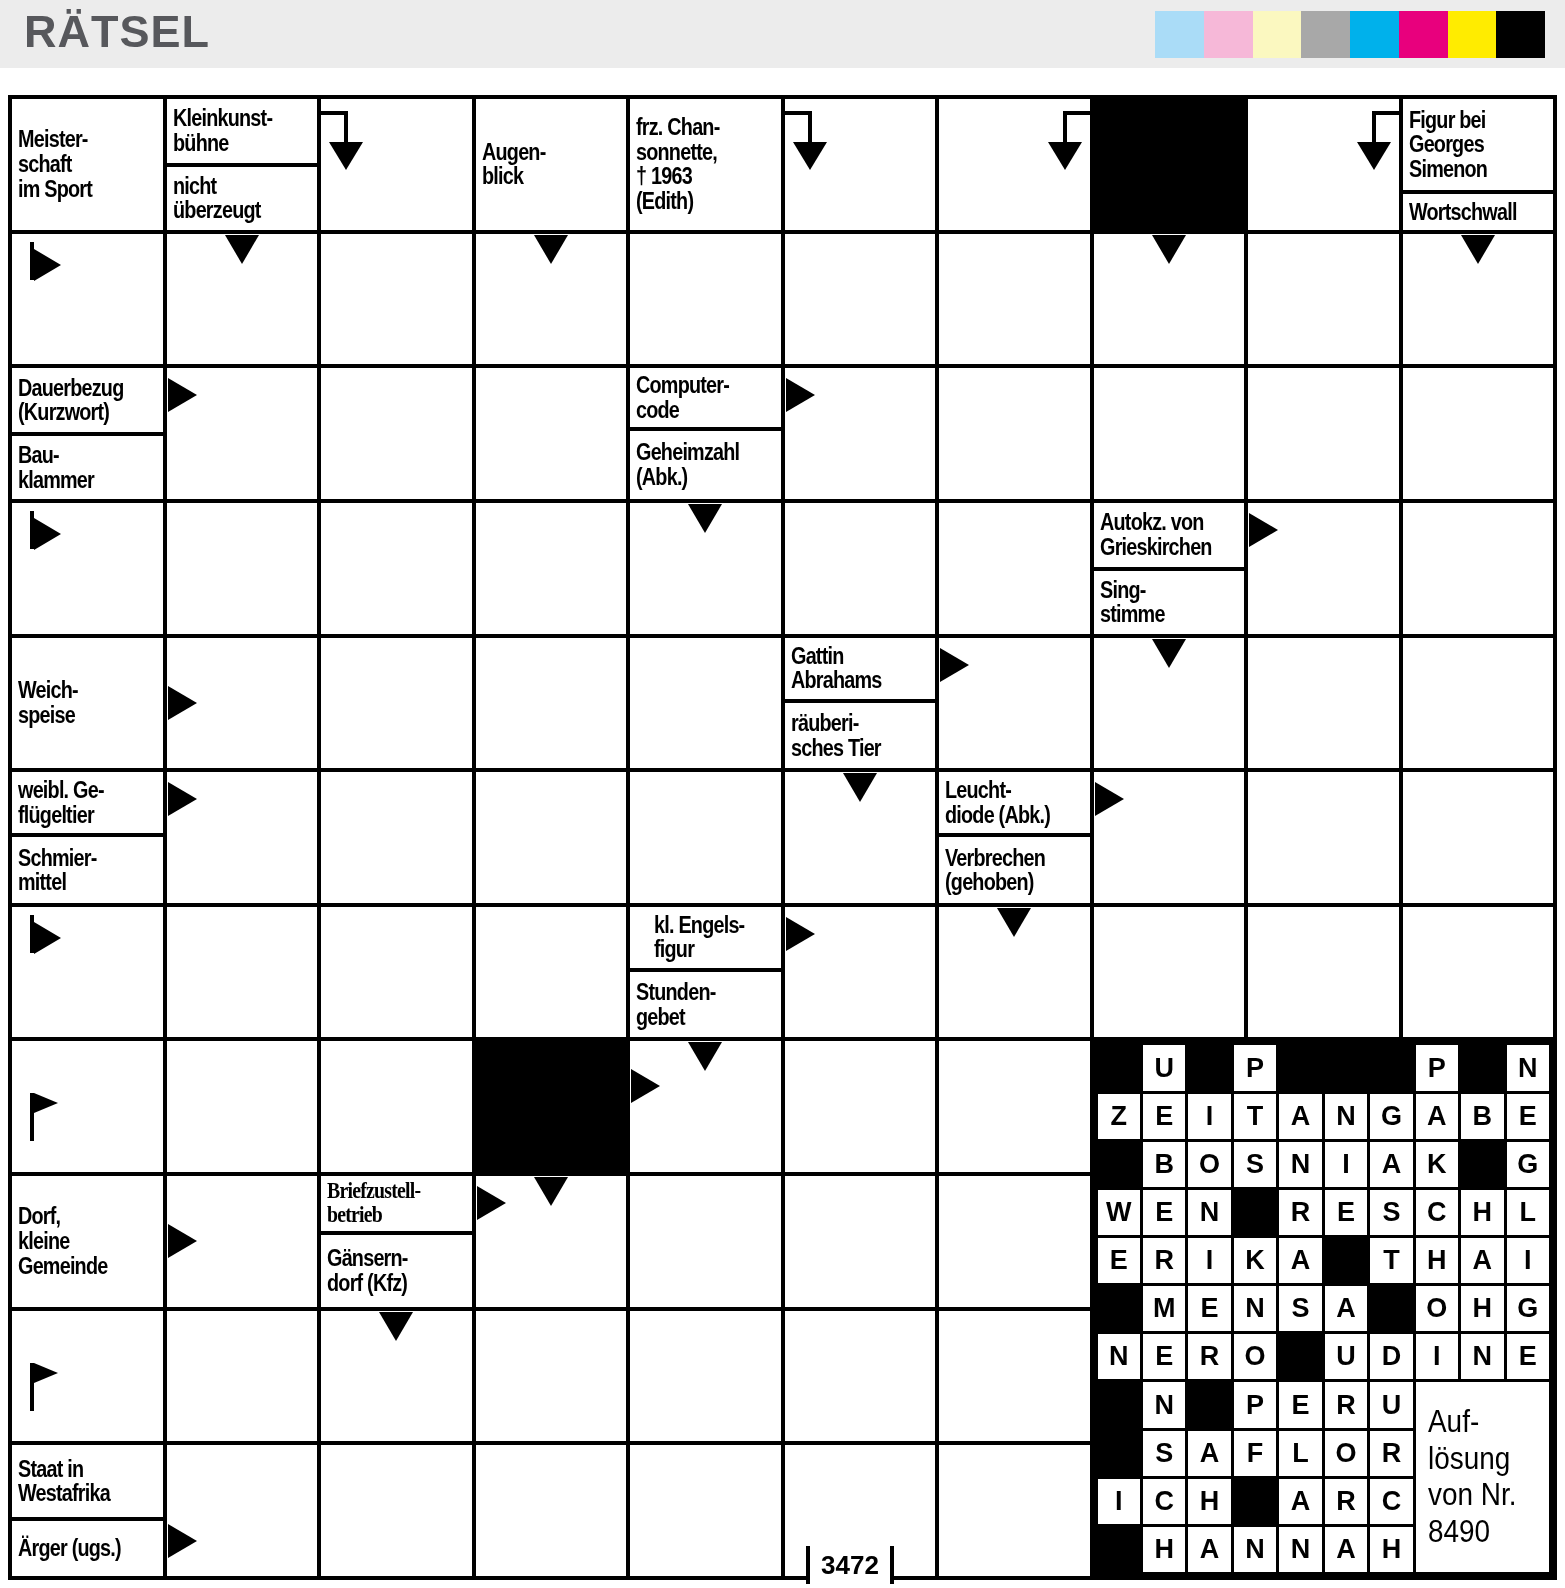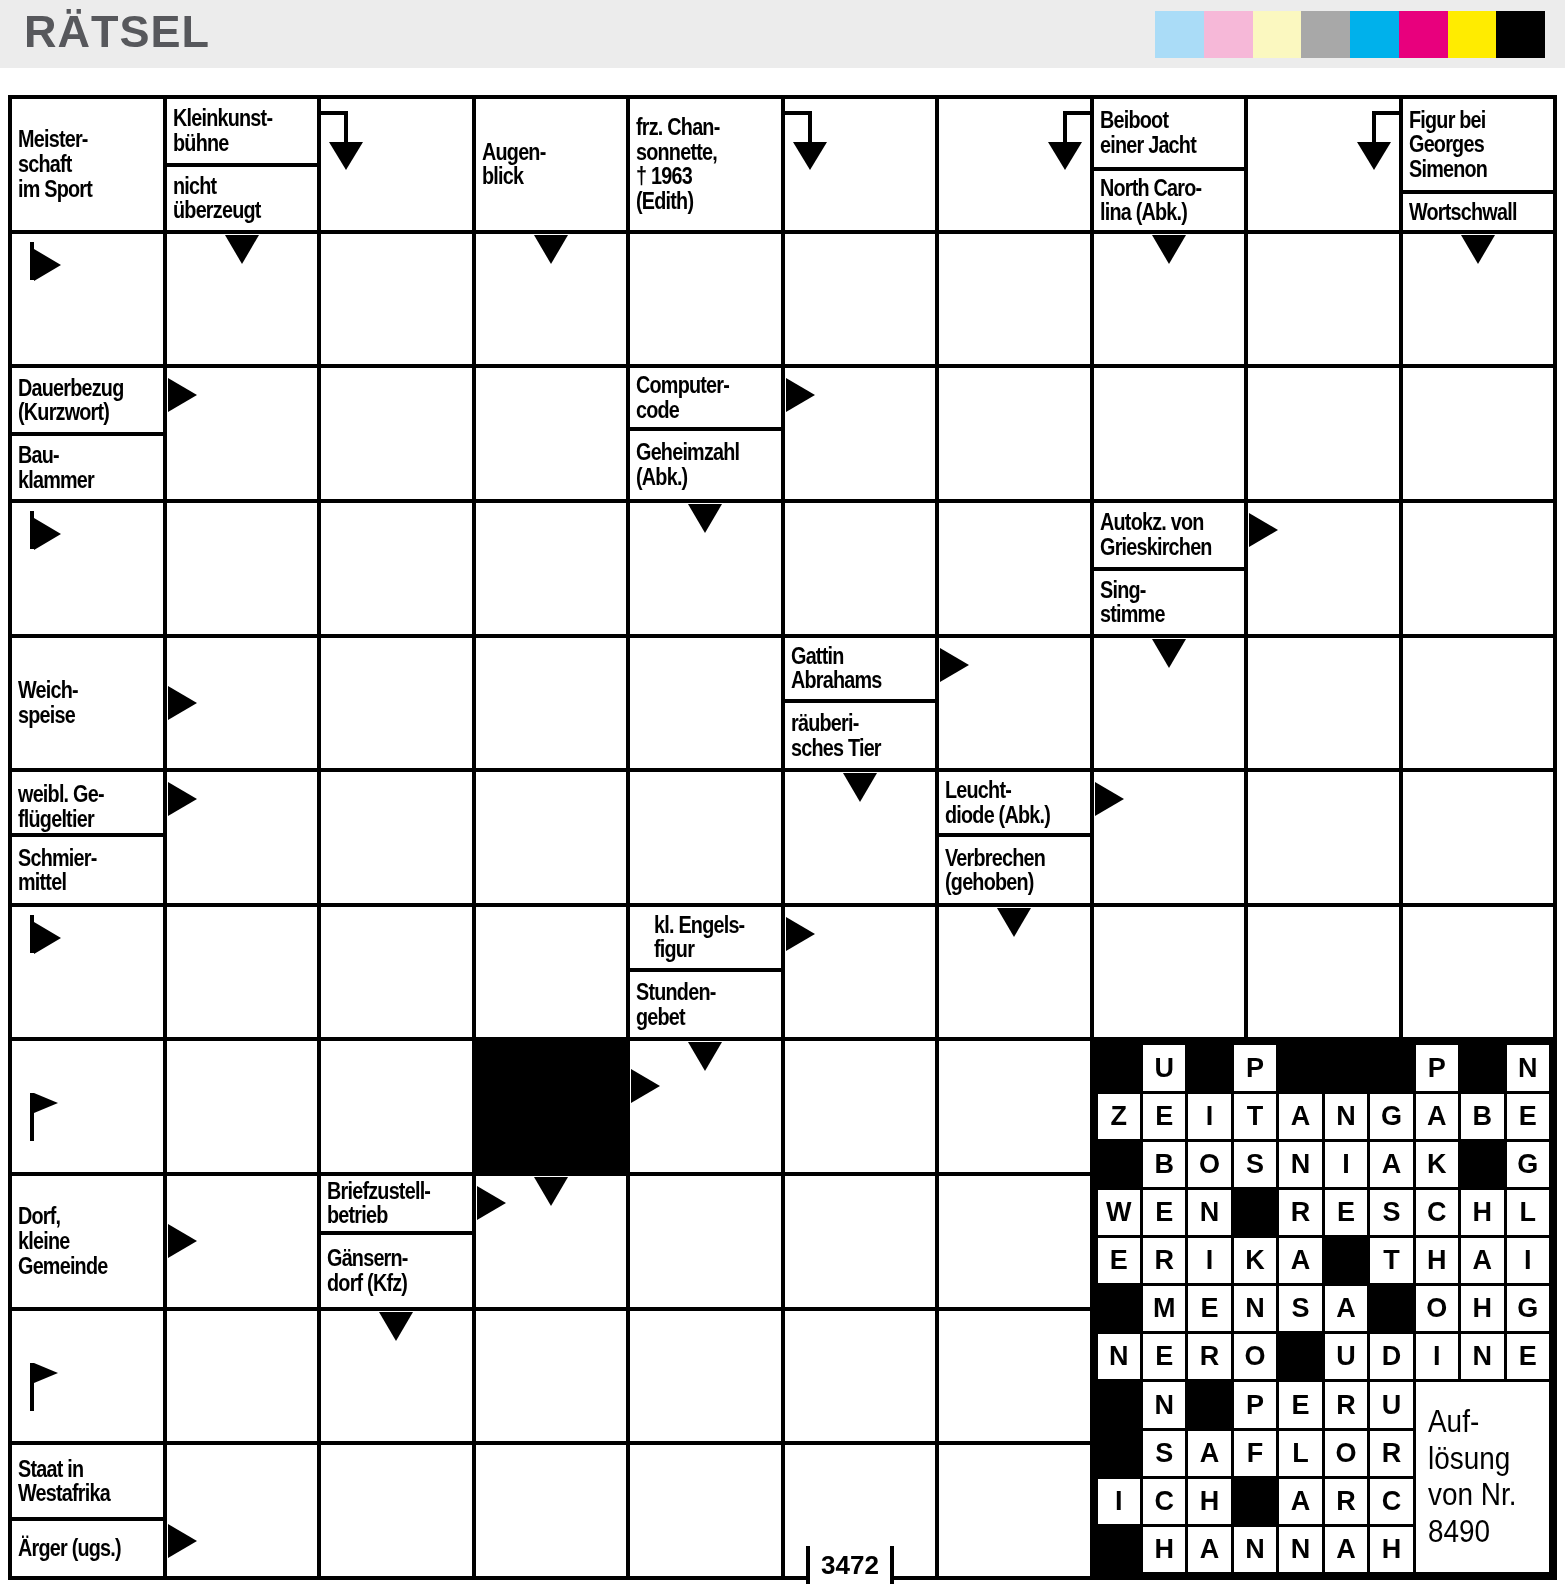--- a/index.html
+++ b/index.html
@@ -128,30 +128,20 @@
           <div class="tri"></div>
         </div>
       </div>
       <div class="cell answer-cell" style="grid-area: 1 / 7;">
         <div class="bent bdr">
           <div class="tick"></div>
           <div class="stem"></div>
           <div class="tri"></div>
         </div>
       </div>
-      <div class="cell clue-cell" style="grid-area: 1 / 8;">
-        <div class="clue-part-top" style="height: 55%;">
-          <span class="clue-text-span">Beiboot
-einer Jacht</span>
-        </div>
-        <div class="clue-part-bottom">
-          <span class="clue-text-span">North Caro-
-lina (Abk.)</span>
-        </div>
-      </div>
       <div class="cell answer-cell" style="grid-area: 1 / 9;">
         <div class="bent bdr">
           <div class="tick"></div>
           <div class="stem"></div>
           <div class="tri"></div>
         </div>
       </div>
       <div class="cell clue-cell" style="grid-area: 1 / 10;">
         <div class="clue-part-top" style="height: 73%;">
           <span class="clue-text-span">Figur bei
@@ -269,21 +259,21 @@
       </div>
       <div class="cell answer-cell" style="grid-area: 5 / 7;">
         <div class="arr-right pos-top"></div>
       </div>
       <div class="cell answer-cell" style="grid-area: 5 / 8;">
         <div class="arr-down"></div>
       </div>
       <div class="cell answer-cell" style="grid-area: 5 / 9;"></div>
       <div class="cell answer-cell" style="grid-area: 5 / 10;"></div>
       <div class="cell clue-cell" style="grid-area: 6 / 1;">
-        <div class="clue-part-top" style="height: 50%; align-items: flex-end;">
+        <div class="clue-part-top" style="height: 50%;">
           <span class="clue-text-span">weibl. Ge-
 flügeltier</span>
         </div>
         <div class="clue-part-bottom">
           <span class="clue-text-span">Schmier-
 mittel</span>
         </div>
       </div>
       <div class="cell answer-cell" style="grid-area: 6 / 2;">
         <div class="arr-right pos-top"></div>
@@ -355,21 +345,21 @@
         <div class="clue-single">
           <span class="clue-text-span">Dorf,
 kleine
 Gemeinde</span>
         </div>
       </div>
       <div class="cell answer-cell" style="grid-area: 9 / 2;">
         <div class="arr-right pos-mid"></div>
       </div>
       <div class="cell clue-cell" style="grid-area: 9 / 3;">
-        <div class="clue-part-top" style="height: 45%;">
+        <div class="clue-part-top" style="height: 45%; font-family: Liberation Serif, serif;">
           <span class="clue-text-span">Briefzustell-
 betrieb</span>
         </div>
         <div class="clue-part-bottom">
           <span class="clue-text-span">Gänsern-
 dorf (Kfz)</span>
         </div>
       </div>
       <div class="cell answer-cell" style="grid-area: 9 / 4;">
         <div class="arr-down"></div>

